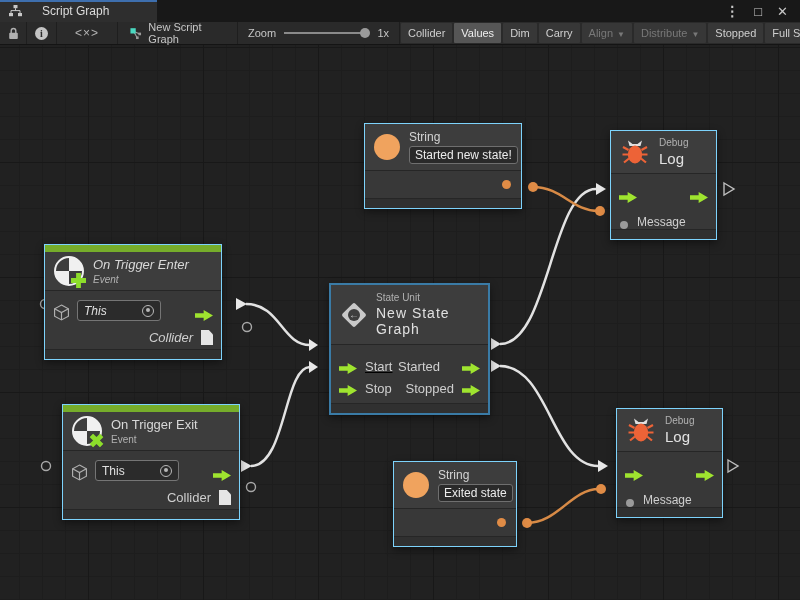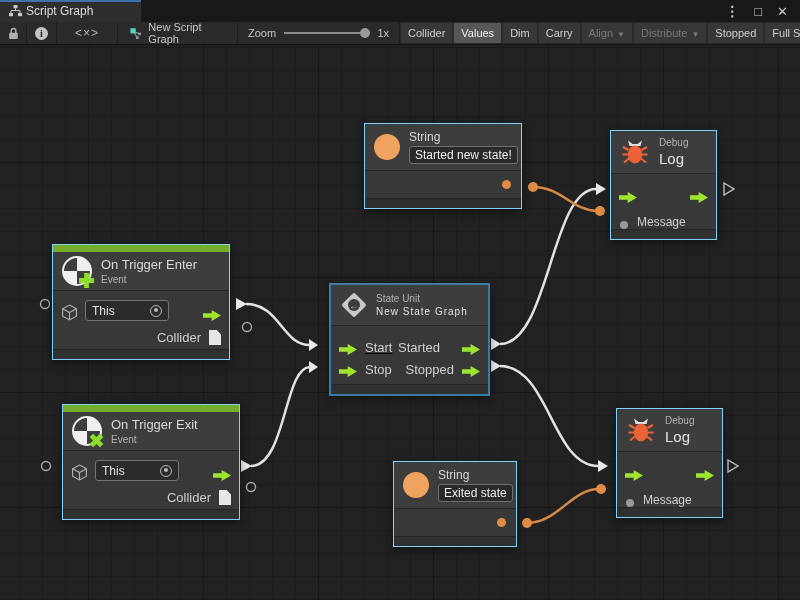--- a/index.html
+++ b/index.html
@@ -2,21 +2,21 @@
 <html><head>
 <meta charset="utf-8">
 <style>
   * { box-sizing: border-box; margin: 0; padding: 0; }
   html,body { width:800px; height:600px; overflow:hidden; background:#111; }
   body { font-family:"Liberation Sans", sans-serif; position:relative; }
   #app { position:absolute; inset:0; width:800px; height:600px; overflow:hidden; background:#181818; }
 
   
   .tabbar { position:absolute; top:0; left:0; right:0; height:22px; background:#181818; display:flex; align-items:stretch; }
-  .tab { width:141px; background:#2e2e2e; display:flex; align-items:center; gap:4px; padding:0 9px; position:relative; }
+  .tab { width:157px; background:#2e2e2e; display:flex; align-items:center; gap:20px; padding:0 9px; position:relative; }
   .tab::before { content:""; position:absolute; top:0; left:0; right:0; height:2px; background:#3e6fae; }
   .tab-title { color:#dcdcdc; font-size:12px; }
   .win-controls { margin-left:auto; display:flex; align-items:center; gap:15px; padding-right:12px; color:#c8c8c8; }
   .win-glyph { font-size:13px; line-height:1; cursor:default; }
   .kebab { font-weight:bold; font-size:14px; }
 
   
   .toolbar { position:absolute; top:22px; left:0; right:-60px; height:23px; background:#2a2a2a; display:flex; align-items:stretch; font-size:11px; color:#c6c6c6; border-bottom:1px solid #141414; z-index:5; }
   .tb-seg { display:flex; align-items:center; justify-content:center; border-right:1px solid #1e1e1e; }
   .tb-lock { width:27px; } .tb-info { width:30px; } .tb-code { width:61px; color:#b4b4b4; font-size:12px; letter-spacing:1px; }
@@ -45,21 +45,21 @@
 
   
   .node { position:absolute; z-index:2; background:#383838; border:1px solid #7dd3fc; box-shadow:0 3px 8px rgba(0,0,0,.45); }
   .node.selected { border:2px solid #3a7ba6; }
   .n-header { background:#3d3d3d; border-bottom:1px solid #262626; display:flex; align-items:center; gap:9px; padding:6px 9px; }
   .hcol { display:flex; flex-direction:column; gap:2px; }
   .n-title { color:#d8d8d8; font-size:13px; }
   .n-title-sm { color:#d4d4d4; font-size:12px; }
   .n-sub { color:#b2b2b2; font-size:10px; }
   .n-big { color:#e2e2e2; font-size:15px; }
-  .n-mid { color:#e0e0e0; font-size:10px; letter-spacing:1px; }
+  .n-mid { color:#e0e0e0; font-size:14px; letter-spacing:1px; }
   .n-footer { background:#303030; border-top:1px solid #262626; height:10px; }
   .green-bar { height:7px; background:#76ad2b; }
 
   .str-input { background:#2a2a2a; border:1px solid #6f6f6f; border-radius:3px; padding:1px 5px; font-size:12px; color:#ececec; white-space:nowrap; }
   .flow-arrow { width:18px; height:11px; background:#9fe42f; clip-path:polygon(0 30%,48% 30%,48% 0,100% 50%,48% 100%,48% 70%,0 70%); flex:none; }
   .port-dot { position:absolute; border-radius:50%; }
   .dot-orange { width:9px; height:9px; background:#e08c46; }
   .dot-gray { width:8px; height:8px; background:#9a9a9a; border-radius:50%; flex:none; }
   .orange-circle { width:26px; height:26px; border-radius:50%; background:#f0a35e; flex:none; }
 
@@ -228,21 +228,21 @@
       <div class="flow-arrow"></div>
       <div class="flow-arrow"></div>
     </div>
     <div class="row" style="height:26px;gap:9px;padding:0 9px;">
       <div class="dot-gray"></div>
       <span class="plabel" style="font-size:12px;">Message</span>
     </div>
     <div class="n-footer"></div>
   </div>
 
-  <div class="node" style="left:52px;top:244px;width:178px;">
+  <div class="node" style="left:44px;top:244px;width:178px;font-style:italic;">
     <div class="green-bar"></div>
     <div class="n-header" style="border-bottom:1px solid #262626;padding:4px 9px;">
       <div class="event-icon">
         <div class="badge"></div>
       </div>
       <div class="hcol">
         <div class="n-title">On Trigger Enter</div>
         <div class="n-sub">Event</div>
       </div>
     </div>

